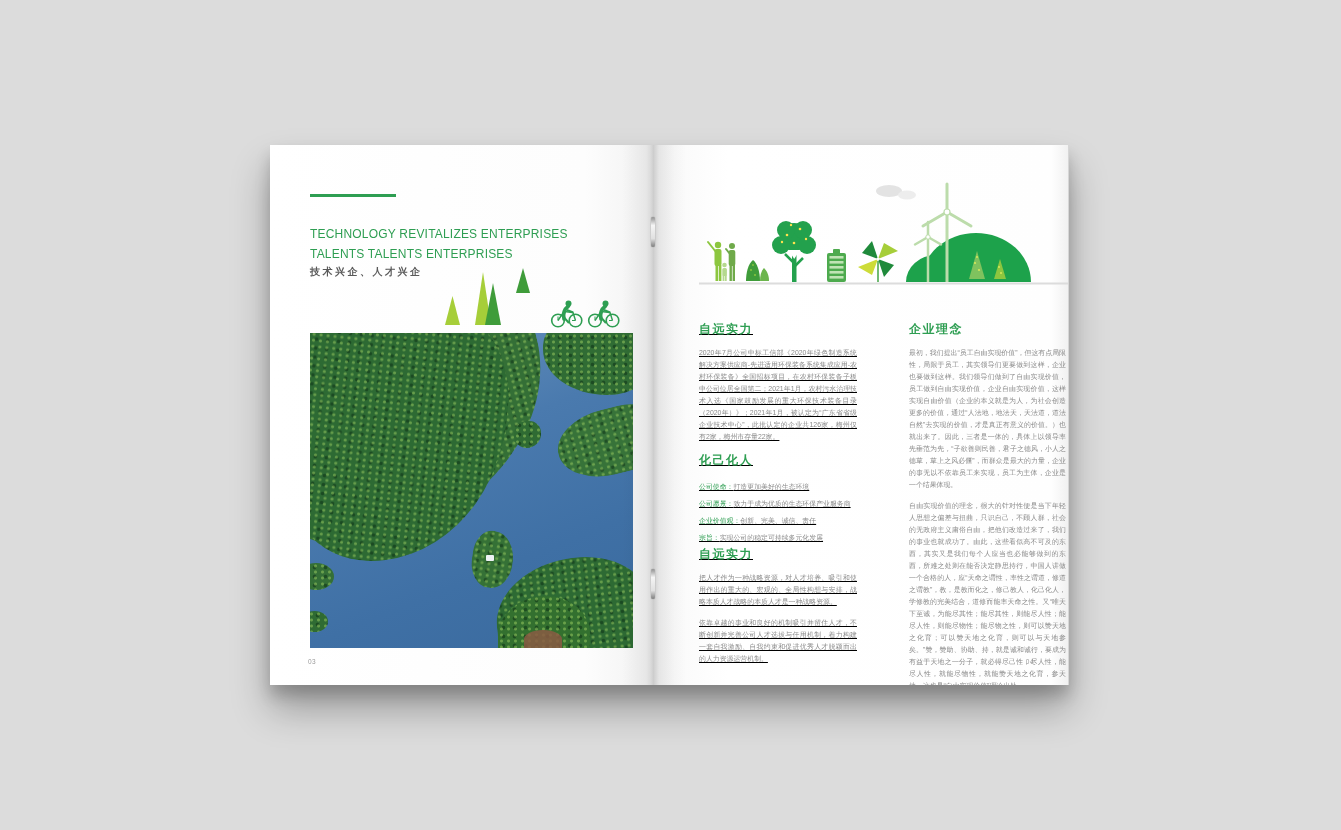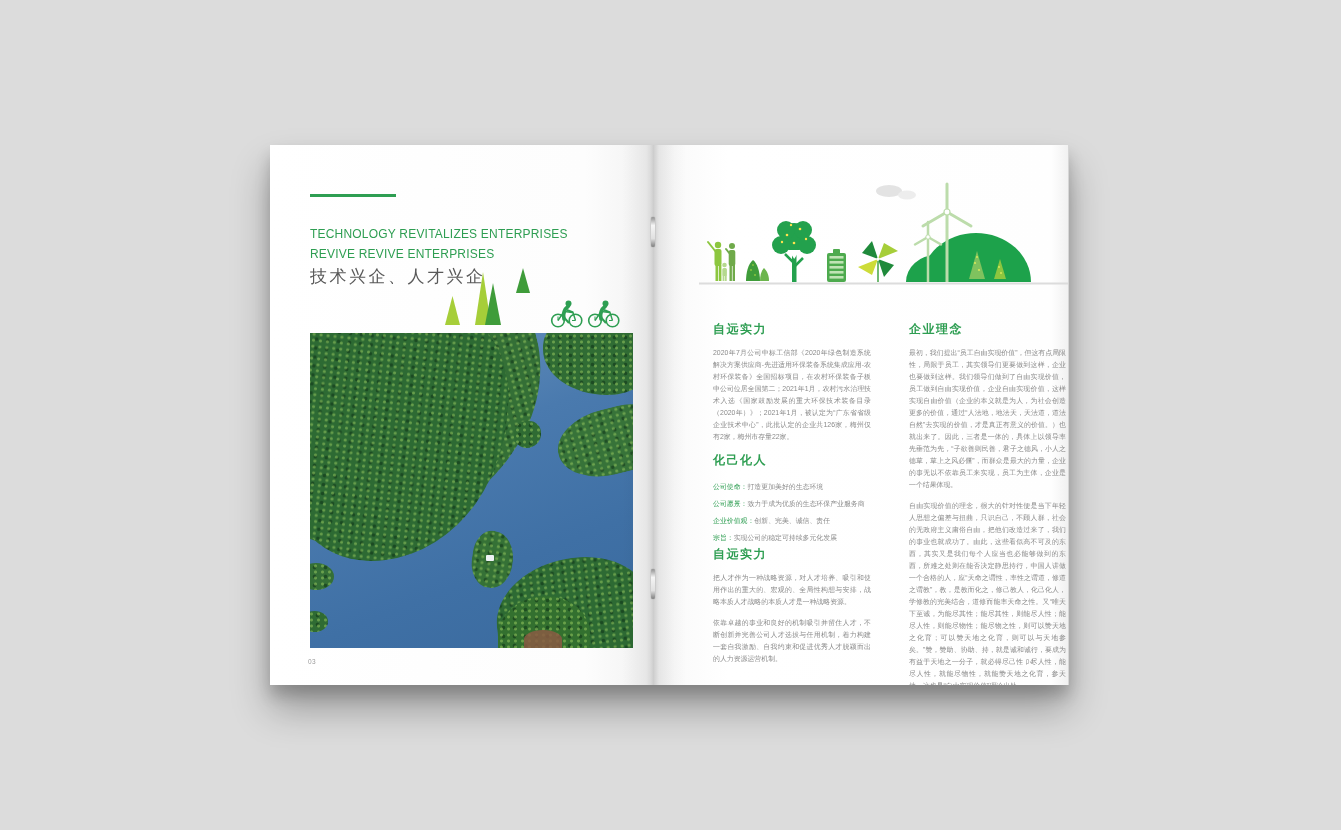--- a/index.html
+++ b/index.html
@@ -19,21 +19,21 @@
   .page.right{left:384px;width:415px;background:linear-gradient(to right,#efefef 0%,#fafafa 5%,#ffffff 18%,#fefefe 96%,#f1f1f1 100%);border-right:1px solid #d6d6d6;}
   .gutter{position:absolute;left:352px;top:0;width:64px;height:100%;z-index:5;pointer-events:none;
           background:linear-gradient(to right,rgba(0,0,0,0) 0%,rgba(0,0,0,.05) 38%,rgba(0,0,0,.13) 50%,rgba(0,0,0,.05) 58%,rgba(0,0,0,0) 100%);}
   .staple{position:absolute;left:381px;width:4px;height:30px;z-index:6;border-radius:2px;
           background:linear-gradient(#8f8f8f,#f5f5f5 28%,#e0e0e0 72%,#7d7d7d);box-shadow:0 0 1px #666;}
   .staple.s1{top:72px}.staple.s2{top:424px}
 
   
   .rule{position:absolute;left:40px;top:49px;width:86px;height:3px;background:var(--green);}
   .en-title{position:absolute;left:40px;top:80px;font-size:12px;font-weight:400;color:var(--green);line-height:19.5px;letter-spacing:.2px;}
-  .cn-sub{position:absolute;left:40px;top:120px;font-size:17px;font-weight:400;color:#595959;letter-spacing:2.5px;}
+  .cn-sub{position:absolute;left:40px;top:120px;font-size:10px;font-weight:700;color:#595959;letter-spacing:2.5px;}
   .trees-svg{position:absolute;left:175px;top:122px;width:180px;height:64px;}
   .photo{position:absolute;left:40px;top:188px;width:323px;height:315px;overflow:hidden;
          background:linear-gradient(158deg,#6era 0,#000);
          background:linear-gradient(158deg,#6b95c0 0%,#4a7aae 38%,#3f70a5 70%,#3a6a9e 100%);}
   .f{position:absolute;
      background-image:radial-gradient(circle,rgba(150,200,95,.55) 1px,transparent 2px),radial-gradient(circle,rgba(8,42,18,.5) 1.3px,transparent 2.3px);
      background-size:7px 6px,11px 9px;background-color:#346f36;}
   .f.a{top:-45px;left:-70px;width:310px;height:245px;transform:rotate(-14deg);border-radius:0 30% 65% 35%;}
   .f.b{top:-35px;left:-30px;width:225px;height:265px;transform:rotate(6deg);border-radius:0 45% 70% 50%;background-color:#2d6a33;}
   .f.tr{top:-18px;right:-22px;width:112px;height:80px;border-radius:40% 0 45% 60%;background-color:#306c34;}
@@ -46,39 +46,39 @@
   .f.bl2{bottom:16px;left:-9px;width:27px;height:21px;border-radius:50%;background-color:#2f6b33;}
   .dirt{position:absolute;bottom:0;left:214px;width:38px;height:18px;border-radius:55% 55% 0 0;background:#8a5a43;opacity:.85;}
   .hut{position:absolute;top:222px;left:176px;width:8px;height:6px;background:#eef2f5;border-radius:1px;}
   .pagenum{position:absolute;bottom:20px;font-size:6.5px;color:#9a9a9a;letter-spacing:.5px;}
   .pagenum.pl{left:38px;}
   .pagenum.pr{right:34px;}
 
   
   .illus-svg{position:absolute;left:0;top:30px;width:415px;height:115px;}
   .col{position:absolute;top:176px;width:158px;}
-  .col1{left:59px;}
+  .col1{left:45px;text-decoration:underline;}
   .col2{left:223px;width:157px;margin-left:32px;}
   h3.sec{font-size:12px;font-weight:700;color:var(--green);letter-spacing:1.5px;margin:0 0 9px;}
   .col p{font-size:6.9px;line-height:12px;color:var(--body-gray);text-align:justify;margin:0 0 9px;}
   .sec-gap{margin-top:15px;}
   .cul-item{font-size:6.9px;line-height:17px;white-space:nowrap;color:var(--body-gray);}
   .cul-item .lbl{color:var(--green);}
 </style>
 </head>
 <body>
 
 <div class="stage">
   <div class="spread">
 
     <div class="page left">
       <div class="rule"></div>
       <div class="en-title">
         <div>TECHNOLOGY REVITALIZES ENTERPRISES</div>
-        <div>REVIVE REVIVE ENTERPRISES</div>
+        <div>TALENTS TALENTS ENTERPRISES</div>
       </div>
       <div class="cn-sub">技术兴企、人才兴企</div>
 
       <svg class="trees-svg" viewBox="0 0 180 64">
         <defs>
           <g id="cyclist">
             <circle cx="7" cy="20.5" r="6.3" fill="none" stroke="#2e9e52" stroke-width="1.6"></circle>
             <circle cx="24.5" cy="20.5" r="6.3" fill="none" stroke="#2e9e52" stroke-width="1.6"></circle>
             <path d="M7,20.5 L13,11.5 L22,12.5 L24.5,20.5 M13,11.5 L12,17" fill="none" stroke="#2e9e52" stroke-width="1.4"></path>
             <line x1="7" y1="20.5" x2="7" y2="16.5" stroke="#2e9e52" stroke-width="1"></line>

